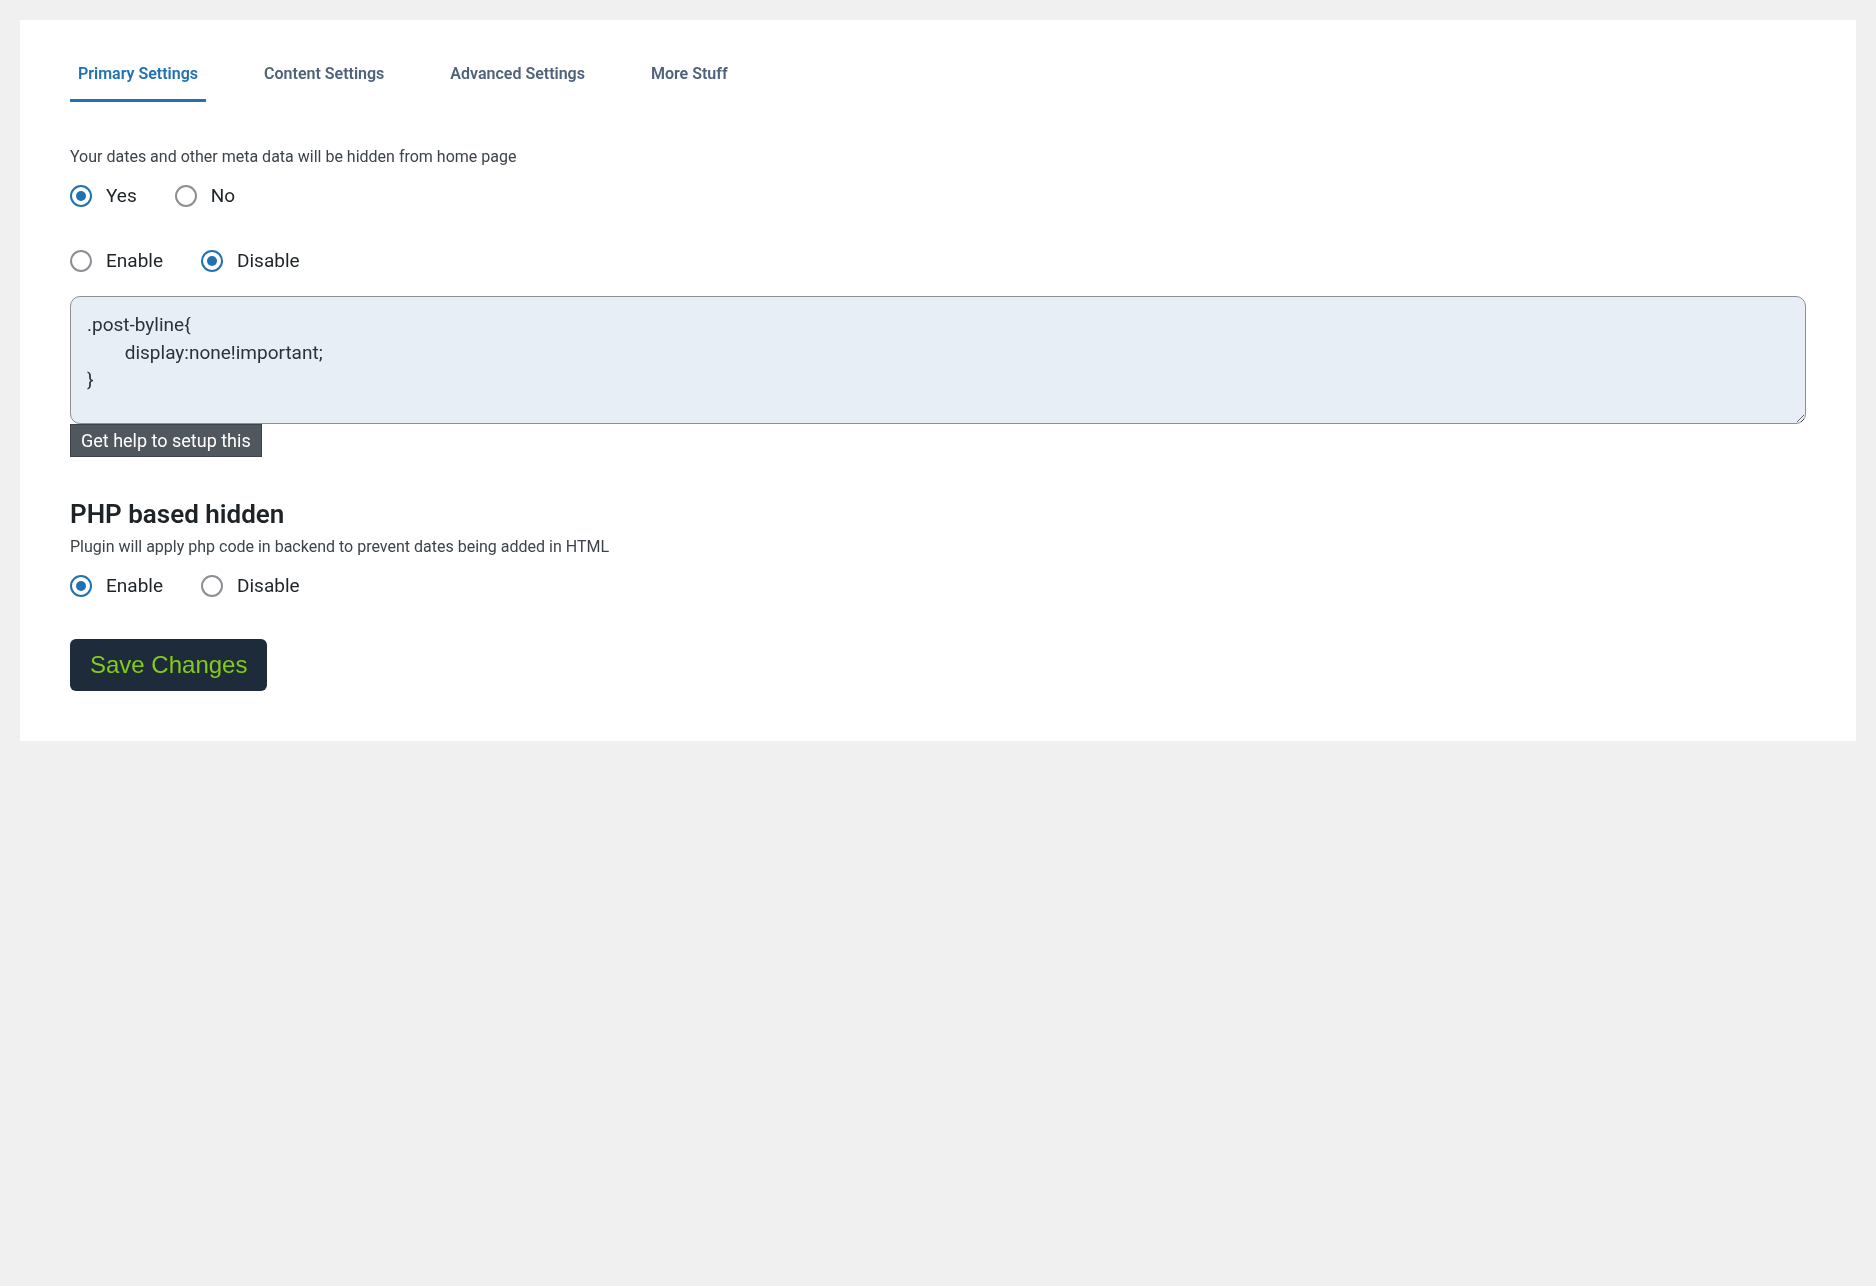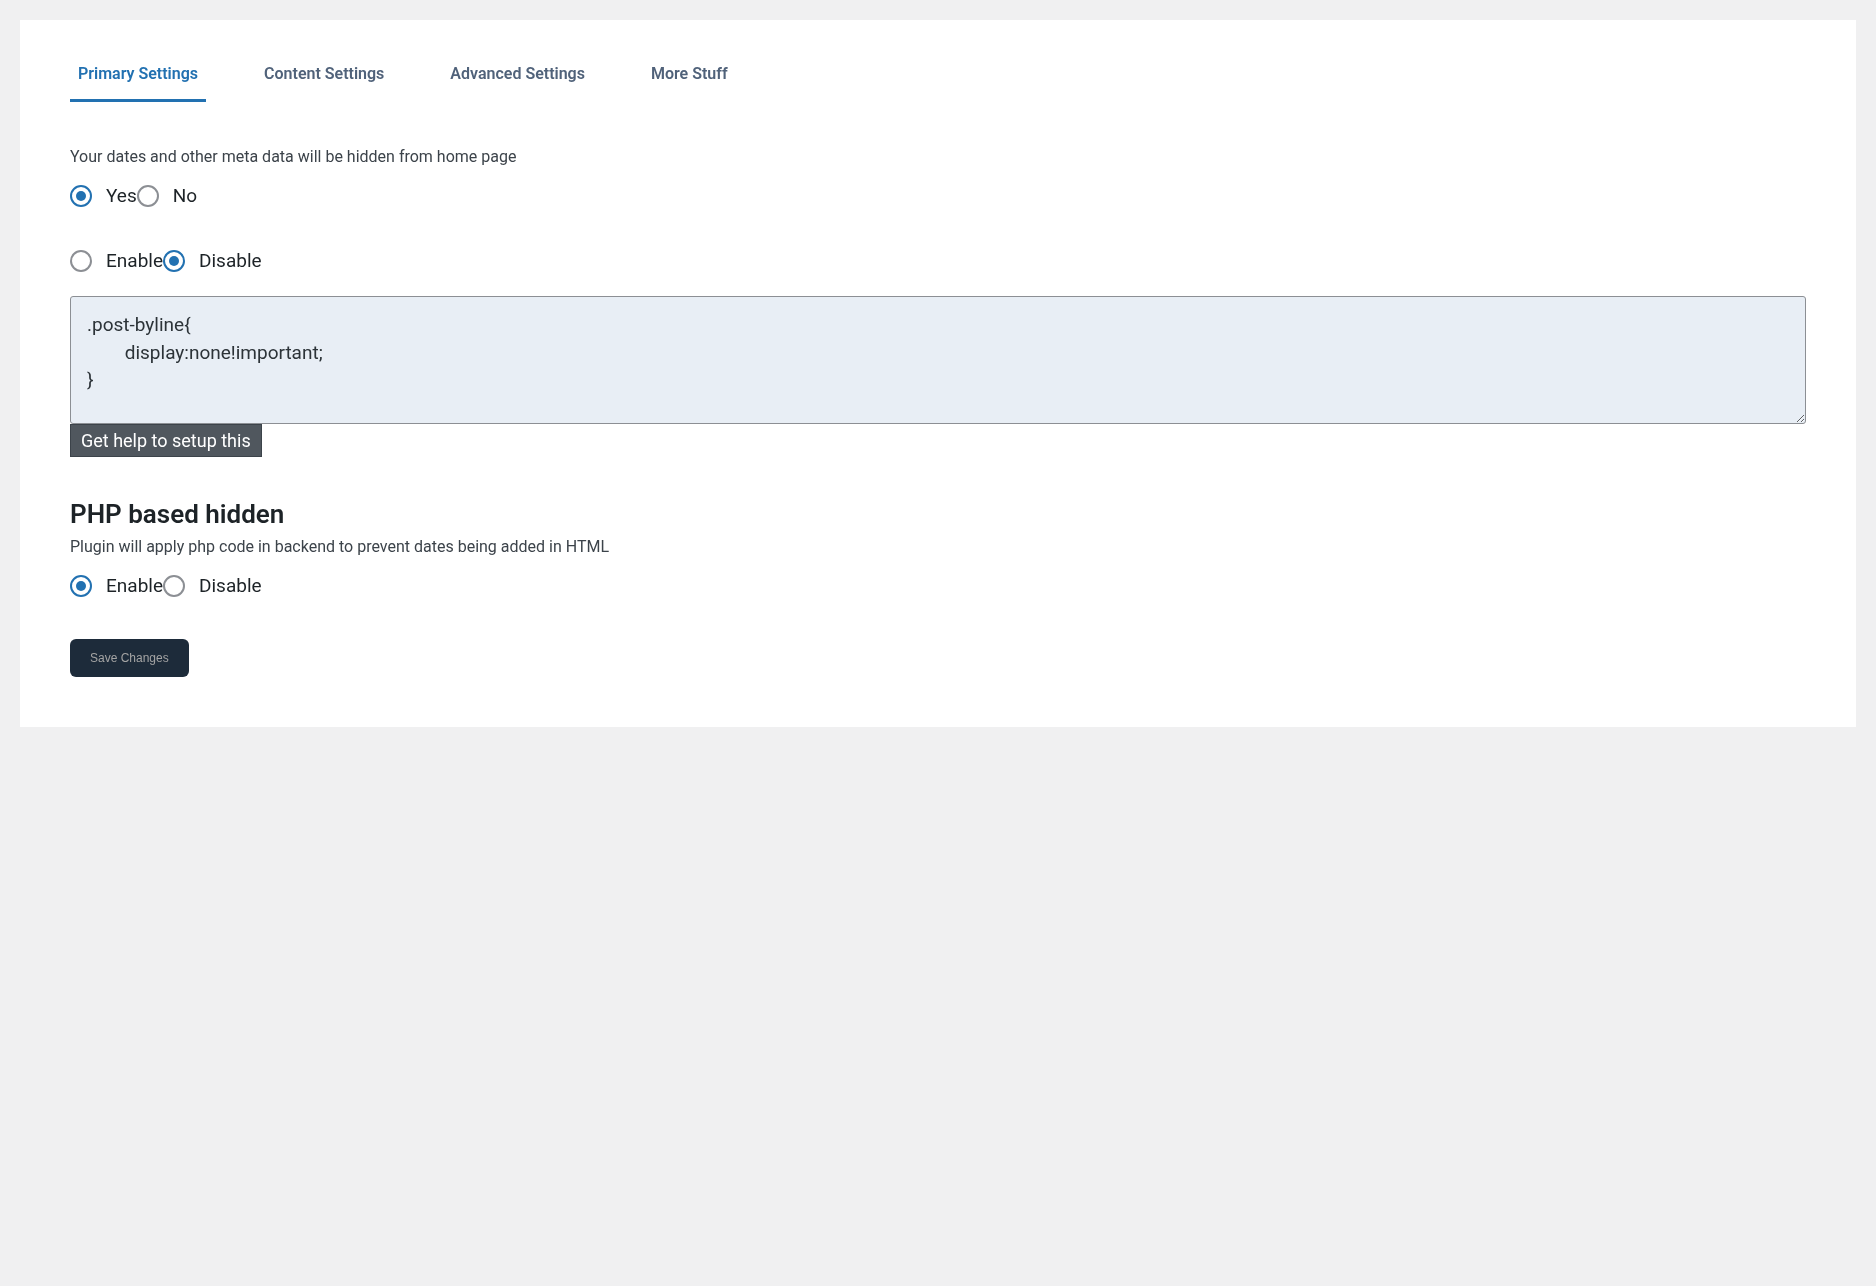--- a/index.html
+++ b/index.html
@@ -47,20 +47,21 @@
       color: #1d2327;
       margin-bottom: 8px;
     }
     .section-desc {
       font-size: 16px;
       color: #3c434a;
       margin-bottom: 18px;
     }
     .radio-row {
       display: flex;
+      gap: 38px;
       align-items: center;
     }
     .radio-opt {
       display: flex;
       align-items: center;
       gap: 14px;
       cursor: pointer;
     }
     .radio-circle {
       width: 22px;
@@ -84,21 +85,21 @@
     }
     .radio-label {
       font-size: 19px;
       color: #1d2327;
     }
     .code-textarea {
       width: 100%;
       min-height: 128px;
       background: #e8eef5;
       border: 1px solid #8c8f94;
-      border-radius: 3px;
+      border-radius: 10px;
       padding: 14px 16px;
       font-family: -apple-system, BlinkMacSystemFont, "Segoe UI", Roboto, Helvetica, Arial, sans-serif;
       font-size: 19px;
       color: #2c3338;
       line-height: 1.45;
       resize: both;
       margin-top: 24px;
       margin-bottom: 0;
       display: block;
       white-space: pre;
@@ -108,22 +109,22 @@
       background: #50575e;
       color: #fff;
       font-size: 18px;
       padding: 5px 10px;
       border: 1px solid #3c434a;
       cursor: pointer;
       text-align: right;
     }
     .save-btn {
       background: #1d2b3a;
-      color: #a3a3a3;
-      font-size: 12px;
+      color: #84cc16;
+      font-size: 24px;
       padding: 12px 20px;
       border: none;
       border-radius: 6px;
       font-weight: 500;
       cursor: pointer;
     }
   </style>
 </head>
 <body>
 

